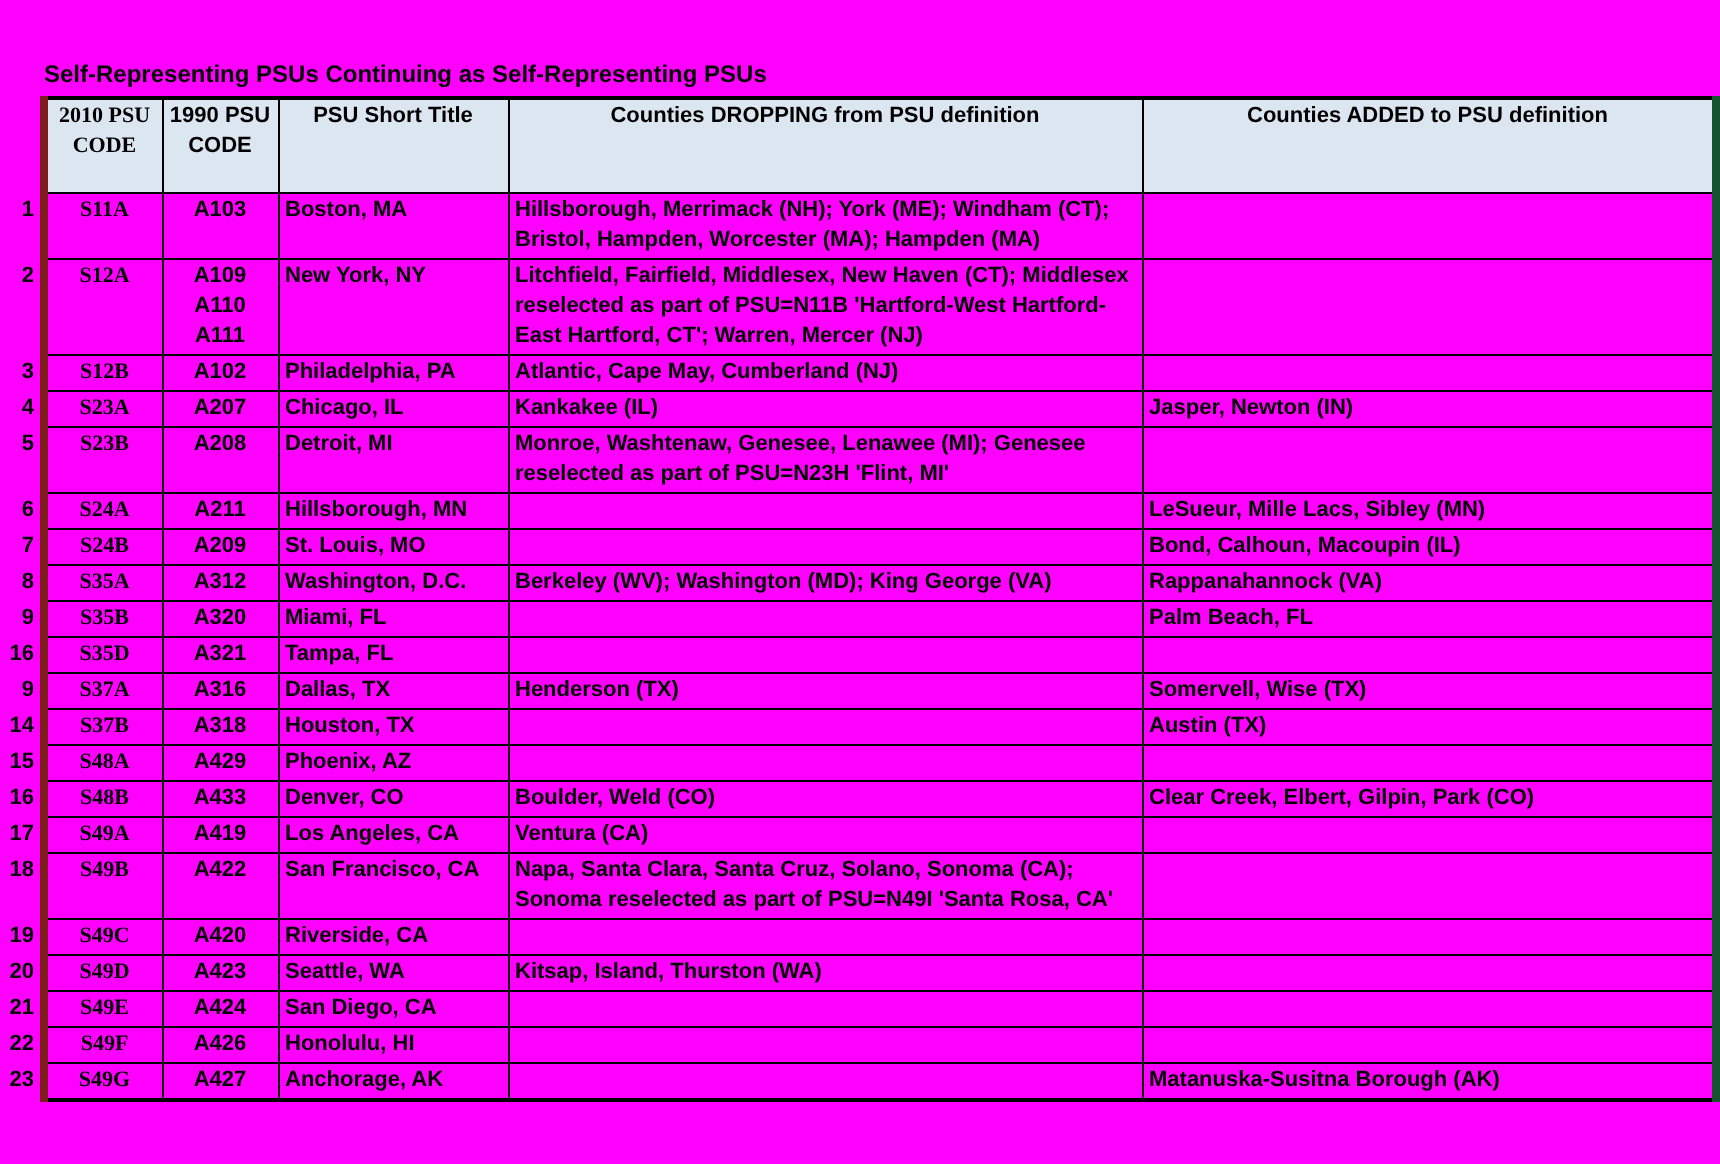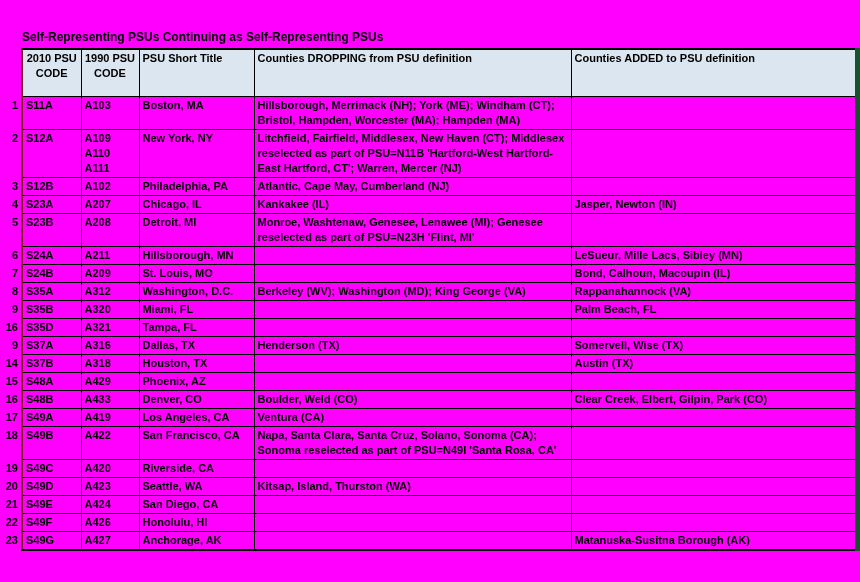--- a/index.html
+++ b/index.html
@@ -50,29 +50,29 @@
   th.c1, th.c2, th.c3, th.c4, th.c5 {
     border: 1px solid #000;
   }
   th.c1, th.c2, th.c3, th.c4, th.c5 {
     background: #DCE6F1;
     vertical-align: bottom;
     height: 44px;
     border-top: 2px solid #000;
   }
   th.c1, th.c2 { text-align: center; white-space: pre-line; }
-  th.c3, th.c4, th.c5 { text-align: left; }
-  th.c1, td.c1 { border-left: 2px solid #7f1d1d; }
-  th.c5, td.c5 { border-right: 6px solid #14532d; }
+  th.c3, th.c4, th.c5 { text-align: center; }
+  th.c1, td.c1 { border-left: 4px solid #7f1d1d; font-family: Liberation Serif, serif; }
+  th.c5, td.c5 { border-right: 4px solid #14532d; }
   tr:last-child td.c1,
   tr:last-child td.c2,
   tr:last-child td.c3,
   tr:last-child td.c4,
   tr:last-child td.c5 { border-bottom: 2px solid #000; }
-  td.c1, td.c2 { text-align: left; white-space: pre-line; }
+  td.c1, td.c2 { text-align: center; white-space: pre-line; }
   td.c3, td.c4, td.c5 { text-align: left; }
   td.cell { height: 15px; }
 </style>
 </head>
 <body>
 
 <div class="page">
   <div class="sheet-title">Self-Representing PSUs Continuing as Self-Representing PSUs</div>
 
   <table class="psu-table">

